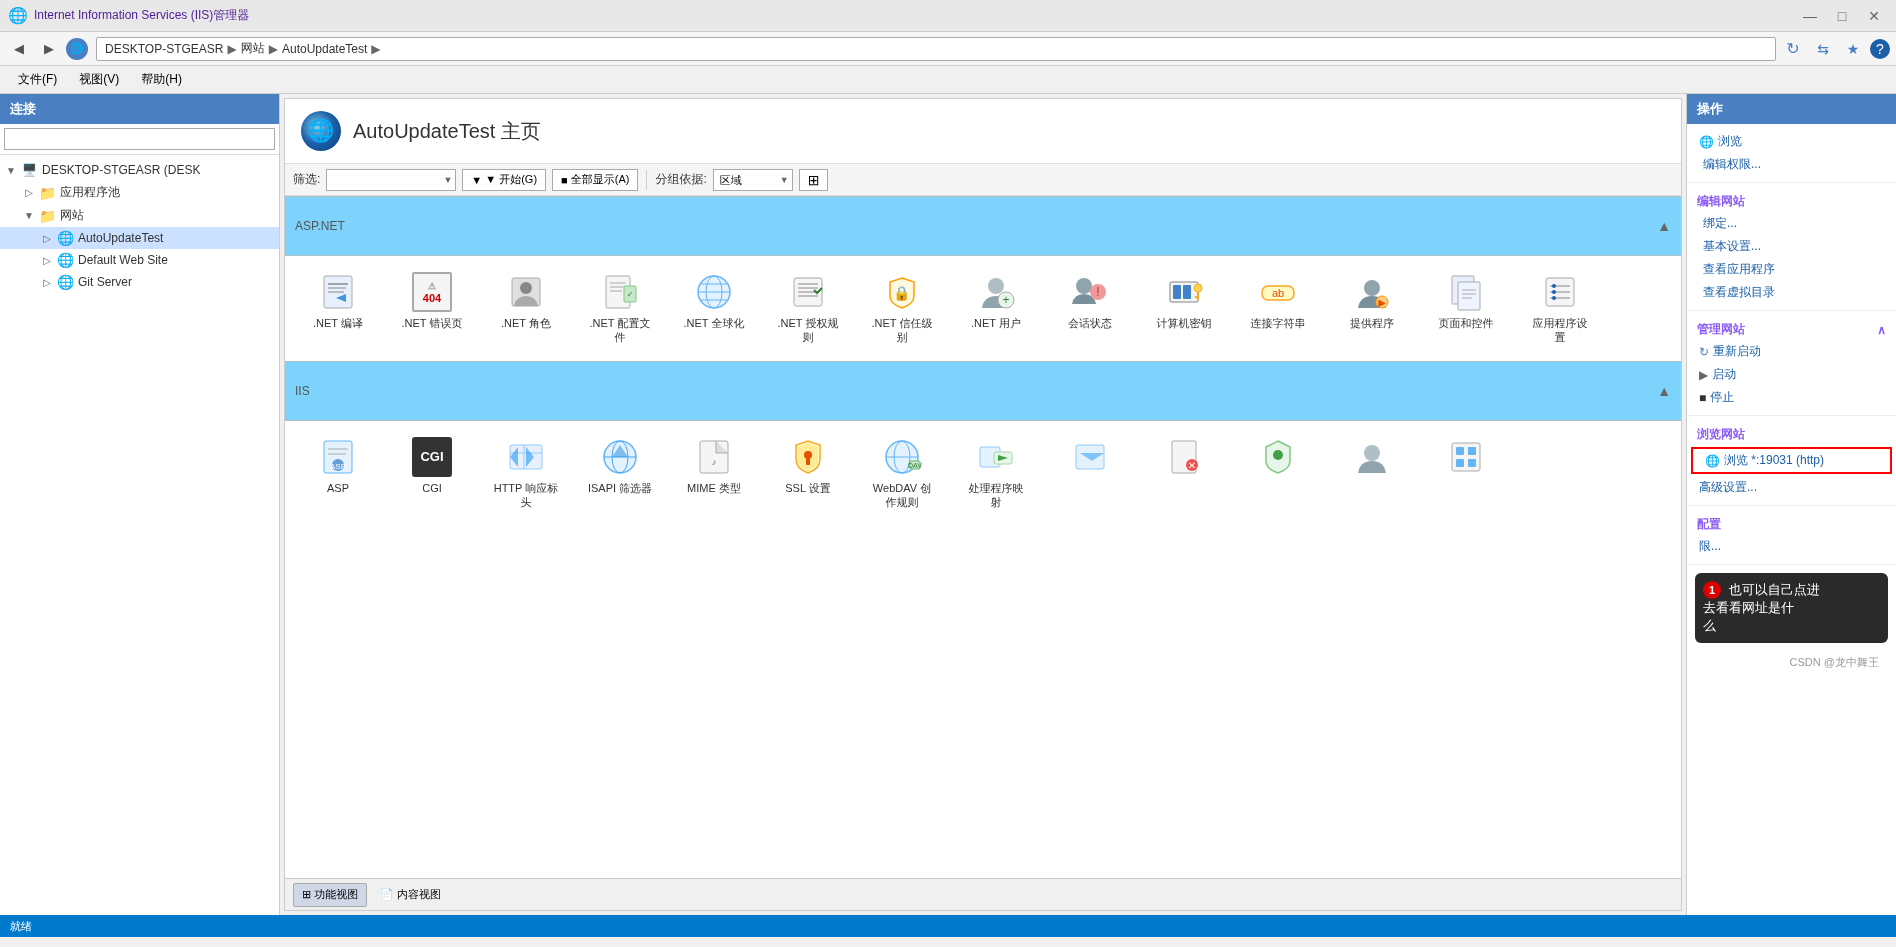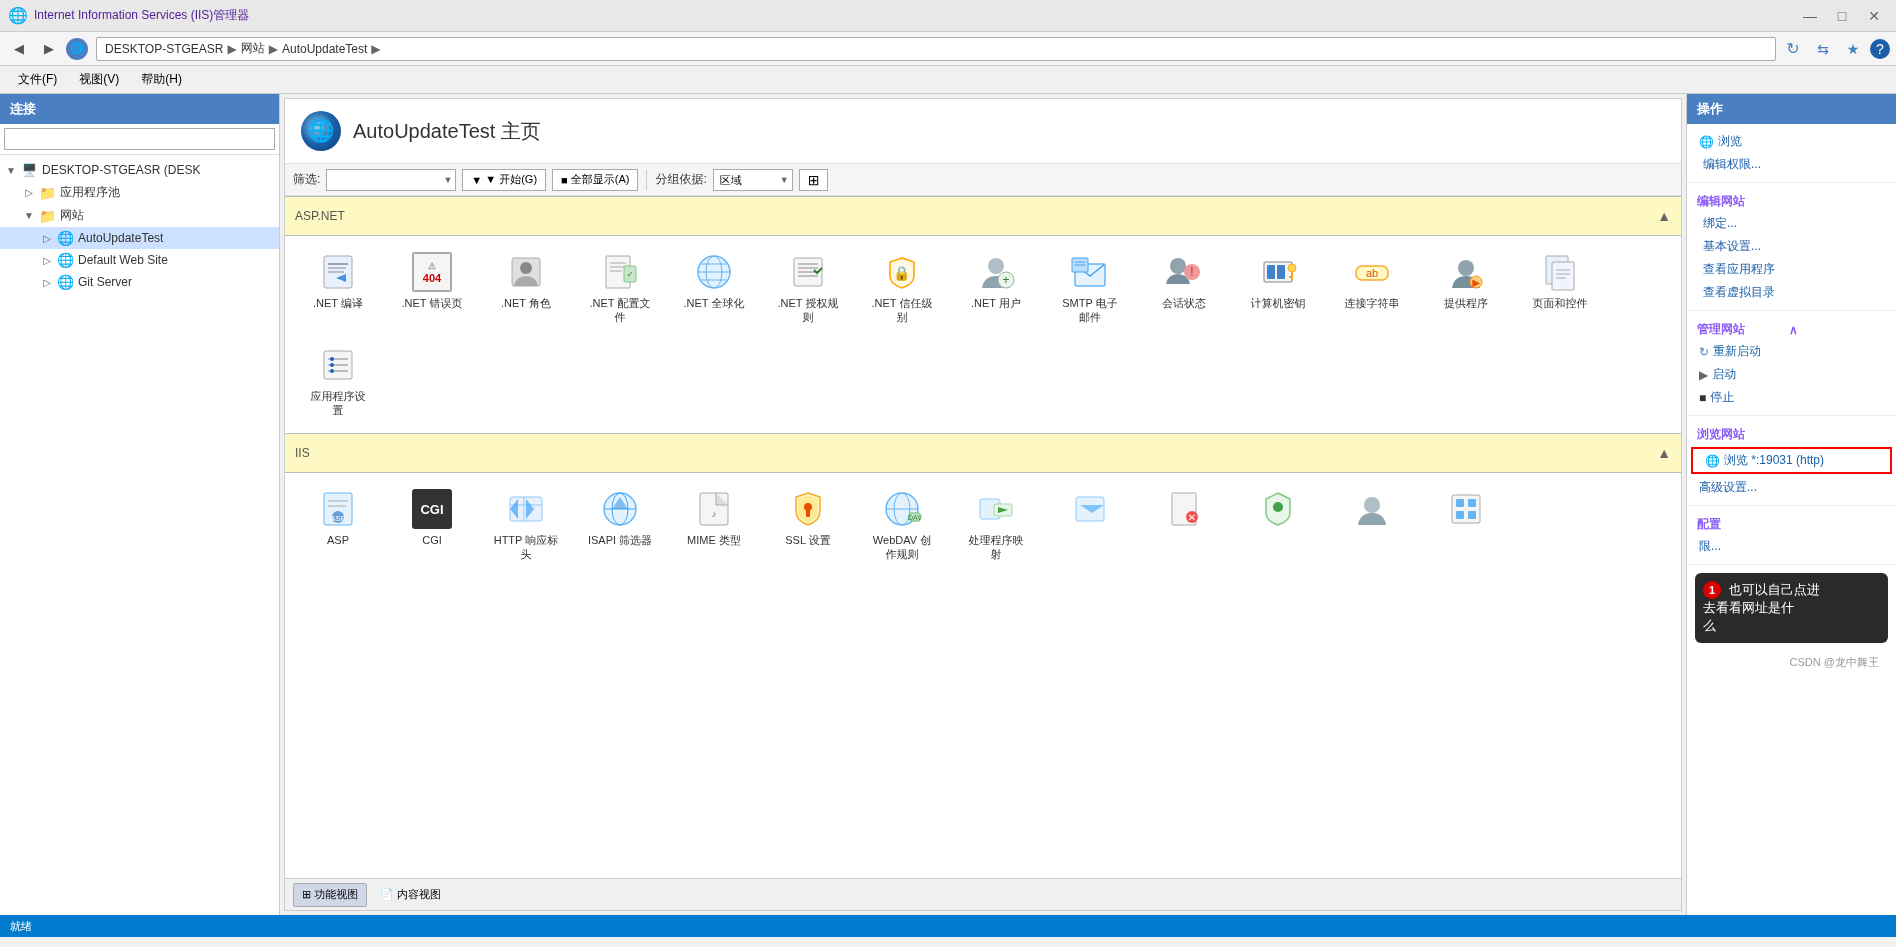--- a/index.html
+++ b/index.html
@@ -203,24 +203,24 @@
     }
     .toolbar-sep { width: 1px; height: 20px; background: #ccc; margin: 0 2px; }
     .group-label { font-size: 12px; color: #333; }
 
     
     .icons-scroll {
       flex: 1;
       overflow-y: auto;
     }
     .section-header {
-      background: #fef9c3;
+      background: #7dd3fc;
       border-top: 1px solid #b0bec5;
       border-bottom: 1px solid #b0bec5;
-      padding: 11px 10px;
+      padding: 21px 10px;
       font-size: 12px;
       color: #555;
       display: flex;
       align-items: center;
       justify-content: space-between;
     }
     .icons-grid {
       display: flex;
       flex-wrap: wrap;
       padding: 8px;
@@ -559,32 +559,20 @@
               <svg width="40" height="40" viewBox="0 0 40 40">
                 <circle cx="20" cy="14" r="8" fill="#b0bec5"></circle>
                 <path d="M6 36 Q8 24 20 24 Q32 24 34 36" fill="#90a4ae"></path>
                 <circle cx="30" cy="28" r="8" fill="#e8f5e9" stroke="#aaa" stroke-width="1"></circle>
                 <text x="30" y="32" text-anchor="middle" font-size="12" fill="#2e7d32">+</text>
               </svg>
             </div>
             <span class="icon-label">.NET 用户</span>
           </div>
 
-          <div class="icon-item">
-            <div class="icon-img">
-              <svg width="40" height="40" viewBox="0 0 40 40">
-                <rect x="5" y="12" width="30" height="22" rx="2" fill="#e3f2fd" stroke="#64b5f6" stroke-width="1.5"></rect>
-                <polyline points="5,12 20,24 35,12" fill="none" stroke="#42a5f5" stroke-width="1.5"></polyline>
-                <rect x="2" y="6" width="16" height="14" rx="1" fill="#bbdefb" stroke="#42a5f5" stroke-width="1"></rect>
-                <line x1="5" y1="10" x2="15" y2="10" stroke="#42a5f5" stroke-width="1"></line>
-                <line x1="5" y1="13" x2="15" y2="13" stroke="#42a5f5" stroke-width="1"></line>
-              </svg>
-            </div>
-            <span class="icon-label">SMTP 电子<br>邮件</span>
-          </div>
 
           <div class="icon-item">
             <div class="icon-img">
               <svg width="40" height="40" viewBox="0 0 40 40">
                 <circle cx="14" cy="14" r="8" fill="#90a4ae"></circle>
                 <path d="M2 32 Q4 22 14 22 Q24 22 26 32" fill="#78909c"></path>
                 <circle cx="28" cy="20" r="8" fill="#ef9a9a"></circle>
                 <text x="28" y="24" text-anchor="middle" font-size="12" fill="#c62828">!</text>
               </svg>
             </div>
@@ -854,21 +842,21 @@
           <span> </span>
           <span>查看应用程序</span>
         </a>
         <a class="right-link">
           <span> </span>
           <span>查看虚拟目录</span>
         </a>
       </div>
 
       <div class="right-section">
-        <div class="right-section-title" style="display:flex;align-items:center;gap:44px;">
+        <div class="right-section-title" style="display:flex;align-items:center;justify-content:space-between;gap:44px;">
           <span>管理网站</span>
           <span style="cursor:pointer;">∧</span>
         </div>
         <a class="right-link">
           <span class="right-link-icon" style="color:#4a7fc1;">↻</span>
           <span>重新启动</span>
         </a>
         <a class="right-link">
           <span class="right-link-icon" style="color:#666;">▶</span>
           <span>启动</span>

